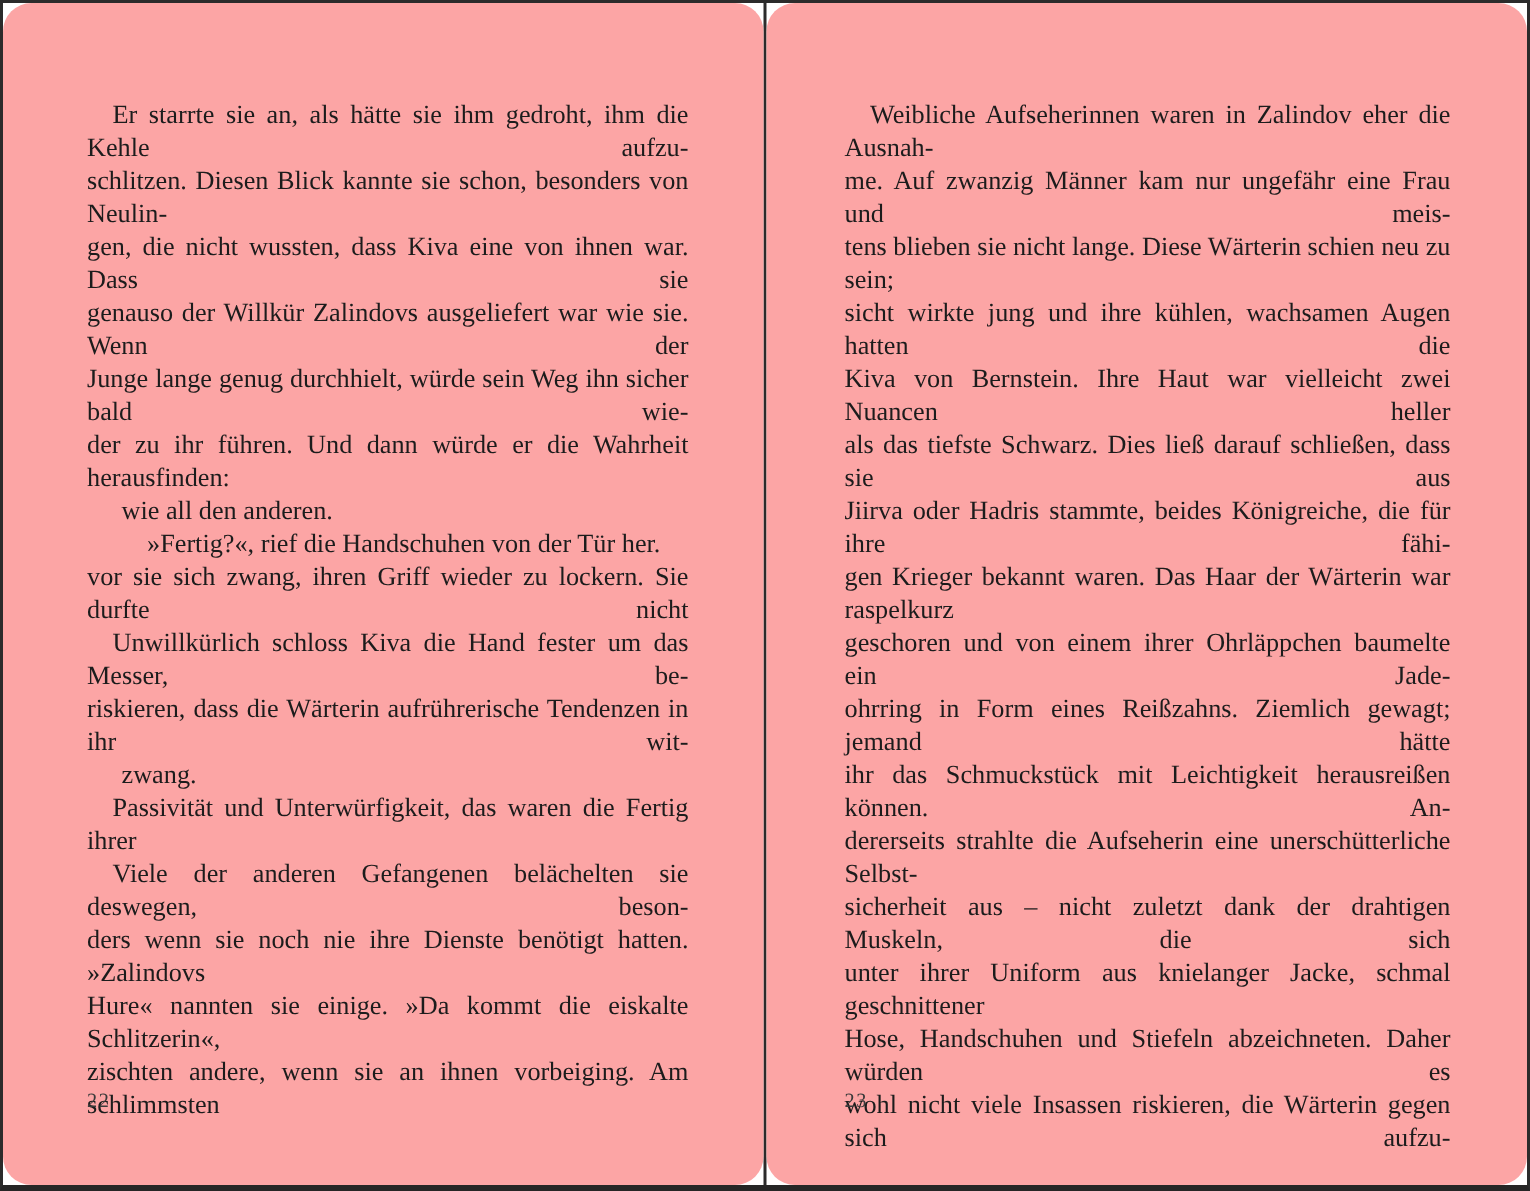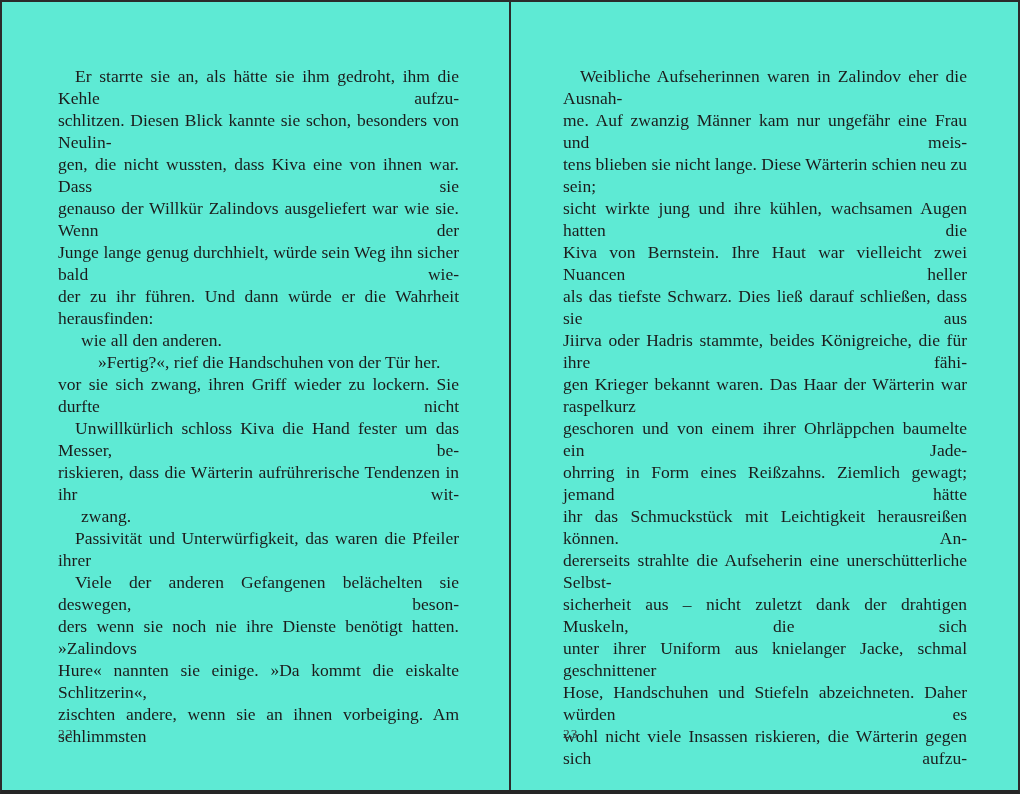--- a/index.html
+++ b/index.html
@@ -18,21 +18,22 @@
     border-top: 2px solid #2b2b2b;
     border-left: 2px solid #2b2b2b;
     border-right: 2px solid #2b2b2b;
     border-bottom: 4px solid #262626;
     background: #ffffff;
     display: flex;
   }
   .page {
     position: relative;
     flex: 1 1 0;
-    background: #5eead4;
+    background: #fca5a5;
+    border-radius: 19px;
   }
   .divider {
     width: 2px;
     background: #2b2b2b;
     flex: 0 0 auto;
   }
   .text-block {
     position: absolute;
     top: 63px;
   }
@@ -79,21 +80,21 @@
         <div class="para">
           <div class="line first last">»Fertig?«, rief die Handschuhen von der Tür her.</div>
         </div>
         <div class="para">
           <div class="line">vor sie sich zwang, ihren Griff wieder zu lockern. Sie durfte nicht</div>
           <div class="line first">Unwillkürlich schloss Kiva die Hand fester um das Messer, be-</div>
           <div class="line">riskieren, dass die Wärterin aufrührerische Tendenzen in ihr wit-</div>
           <div class="line last">zwang.</div>
         </div>
         <div class="para">
-          <div class="line first">Passivität und Unterwürfigkeit, das waren die Pfeiler ihrer</div>
+          <div class="line first">Passivität und Unterwürfigkeit, das waren die Fertig ihrer</div>
         </div>
         <div class="para">
           <div class="line first">Viele der anderen Gefangenen belächelten sie deswegen, beson-</div>
           <div class="line">ders wenn sie noch nie ihre Dienste benötigt hatten. »Zalindovs</div>
           <div class="line">Hure« nannten sie einige. »Da kommt die eiskalte Schlitzerin«,</div>
           <div class="line">zischten andere, wenn sie an ihnen vorbeiging. Am schlimmsten</div>
         </div>
       </div>
     <div class="folio">22</div>
   </section>

